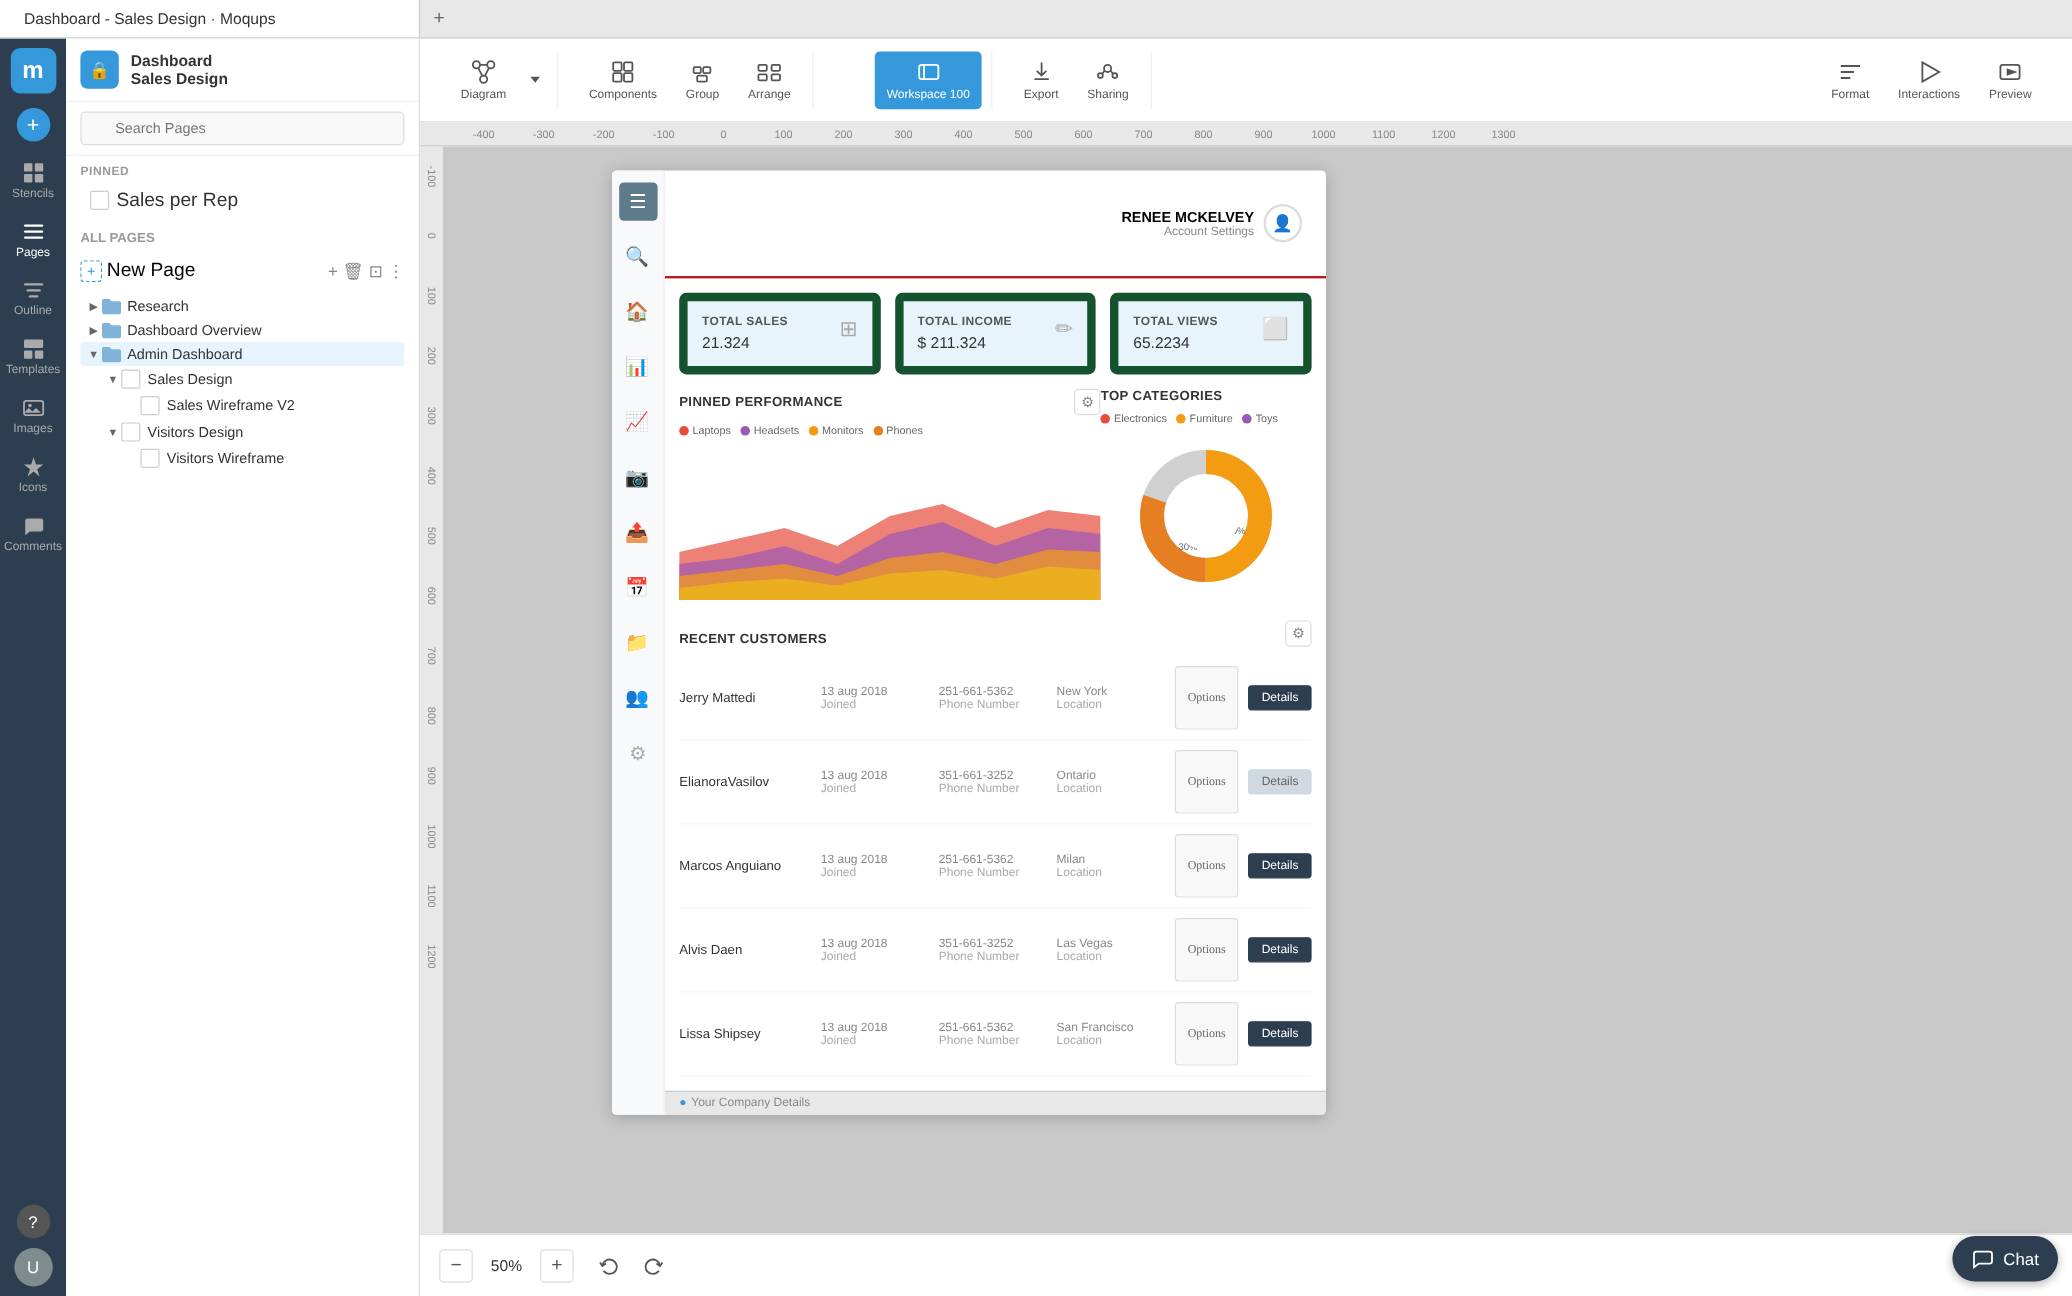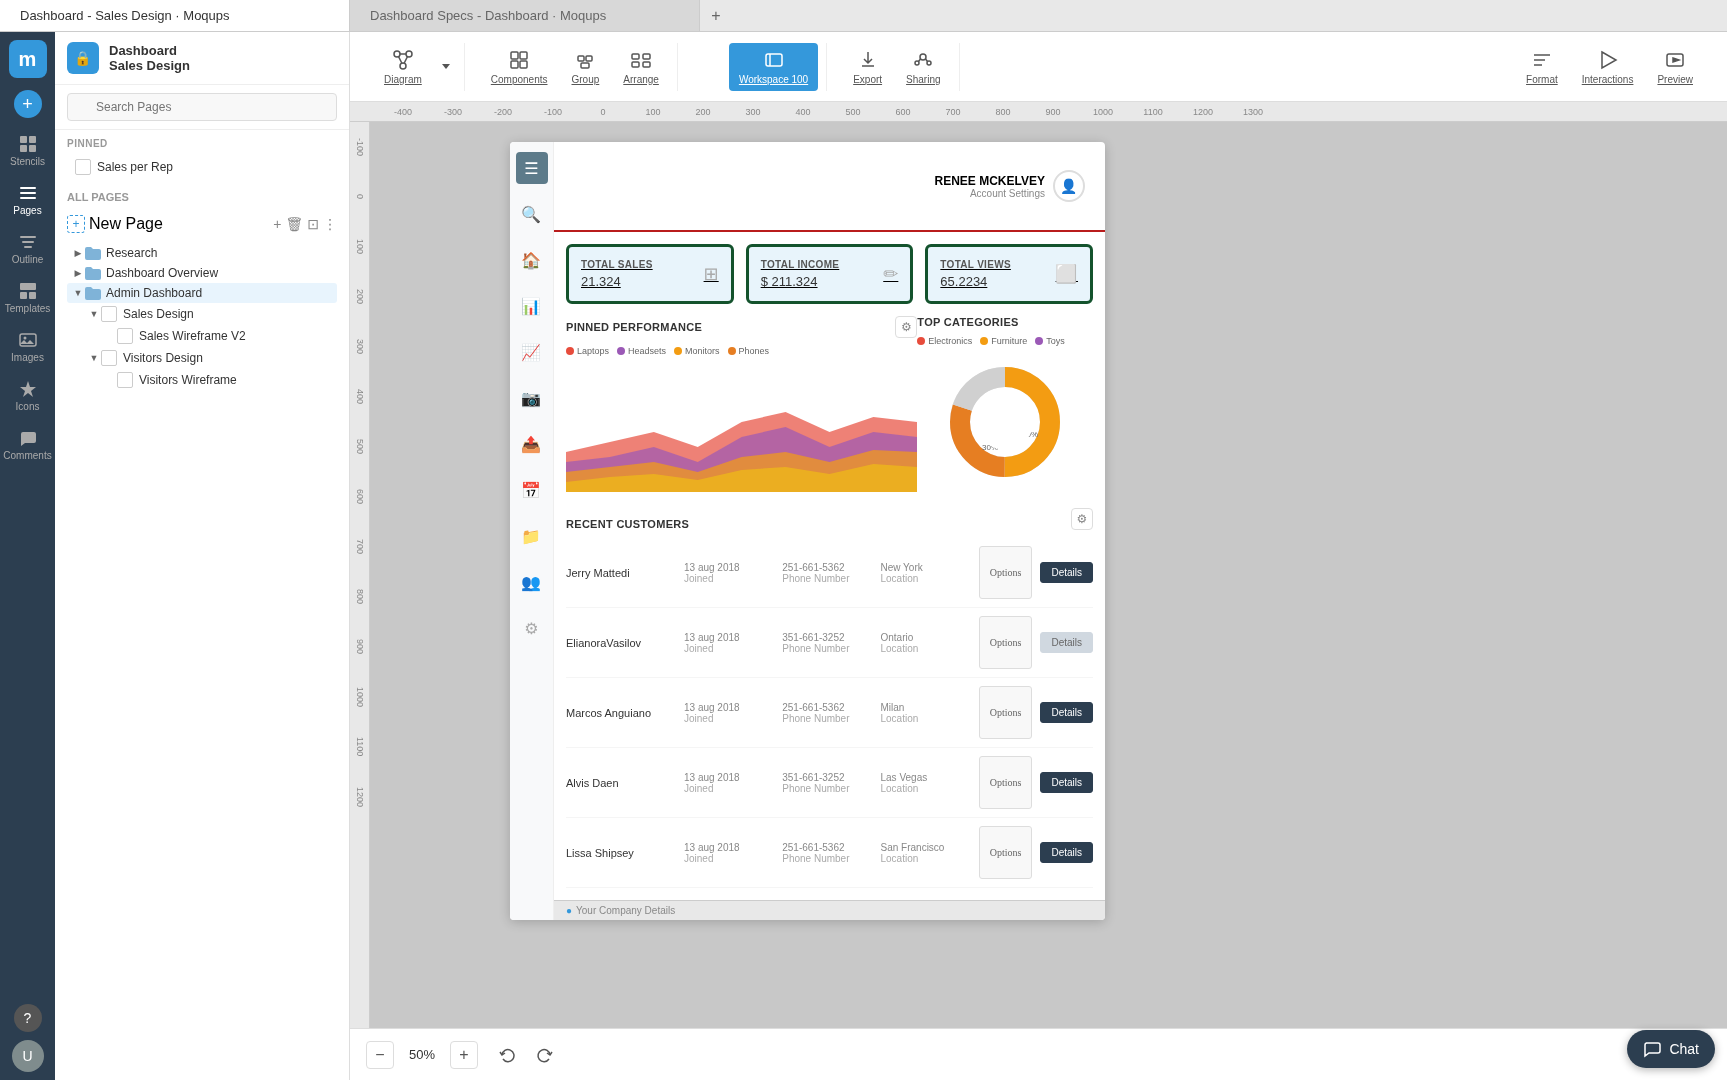--- a/index.html
+++ b/index.html
@@ -28,40 +28,40 @@
     .left-panel { width: 295px; background: #fff; border-right: 1px solid #ddd; display: flex; flex-direction: column; }
     .project-header { display: flex; align-items: center; padding: 10px 12px; border-bottom: 1px solid #eee; }
     .project-icon { width: 32px; height: 32px; background: #3498db; border-radius: 6px; display: flex; align-items: center; justify-content: center; color: white; font-size: 14px; margin-right: 10px; }
     .project-title { font-size: 13px; font-weight: 600; color: #333; }
     .search-bar { padding: 8px 12px; border-bottom: 1px solid #eee; }
     .search-input { width: 100%; padding: 6px 10px 6px 28px; border: 1px solid #ddd; border-radius: 4px; font-size: 12px; color: #666; background: #f8f8f8; position: relative; }
     .search-wrapper { position: relative; }
     .search-icon { position: absolute; left: 8px; top: 50%; transform: translateY(-50%); color: #999; font-size: 12px; }
     .pinned-section { padding: 8px 12px 4px; }
     .section-label { font-size: 10px; font-weight: 700; color: #999; letter-spacing: 0.5px; margin-bottom: 6px; }
-    .page-item { display: flex; align-items: center; padding: 4px 8px; cursor: pointer; border-radius: 3px; font-size: 12px; color: #333; }
+    .page-item { display: flex; padding: 4px 8px; cursor: pointer; border-radius: 3px; font-size: 16px; color: #333; }
     .page-icon { width: 16px; height: 16px; border: 1px solid #ccc; border-radius: 2px; margin-right: 6px; flex-shrink: 0; background: #fff; }
     .pages-section { padding: 8px 12px; flex: 1; overflow-y: auto; }
     .pages-header { display: flex; align-items: center; justify-content: space-between; margin-bottom: 8px; }
     .pages-title { font-size: 11px; font-weight: 700; color: #999; }
     .new-page-row { display: flex; align-items: center; gap: 4px; padding: 4px 0; margin-bottom: 6px; }
     .new-page-icon { width: 18px; height: 18px; border: 1px dashed #3498db; border-radius: 3px; display: flex; align-items: center; justify-content: center; font-size: 12px; color: #3498db; }
     .tree-item { font-size: 12px; color: #333; }
     .tree-row { display: flex; align-items: center; padding: 3px 4px; cursor: pointer; border-radius: 3px; }
     .tree-row.active { background: #e8f4fd; }
     .chevron { width: 14px; height: 14px; display: flex; align-items: center; justify-content: center; font-size: 9px; color: #666; flex-shrink: 0; }
     .folder-icon { width: 16px; height: 13px; margin-right: 5px; flex-shrink: 0; }
     .indent-1 { margin-left: 16px; }
 
     
     .main-area { display: flex; flex-direction: column; flex: 1; overflow: hidden; }
     .toolbar { height: 70px; background: #fff; border-bottom: 1px solid #ddd; display: flex; align-items: center; padding: 0 16px; gap: 8px; }
     .toolbar-group { display: flex; align-items: center; gap: 4px; padding: 0 8px; border-right: 1px solid #eee; }
     .toolbar-group:last-child { border-right: none; }
-    .tool-btn { display: flex; flex-direction: column; align-items: center; padding: 6px 10px; cursor: pointer; border-radius: 4px; color: #555; font-size: 10px; gap: 2px; text-decoration: underline; }
+    .tool-btn { display: flex; flex-direction: column; align-items: center; padding: 6px 10px; cursor: pointer; border-radius: 4px; color: #555; font-size: 10px; gap: 2px; }
     .tool-btn svg { margin-bottom: 1px; }
     .workspace-btn { background: #3498db; color: white; border-radius: 4px; padding: 6px 10px; font-size: 10px; display: flex; flex-direction: column; align-items: center; margin-left: 35px; }
     .ruler-top { height: 20px; background: #e8e8e8; border-bottom: 1px solid #ccc; display: flex; align-items: center; padding-left: 8px; overflow: hidden; }
     .ruler-number { font-size: 9px; color: #888; min-width: 50px; text-align: center; }
     .canvas-container { display: flex; flex-direction: column; flex: 1; }
     .canvas-with-ruler { display: flex; flex: 1; overflow: hidden; }
     .canvas-scroll { flex: 1; overflow: auto; position: relative; }
 
     
     .bottom-bar { height: 52px; background: #fff; border-top: 1px solid #ddd; display: flex; align-items: center; padding: 0 16px; }
@@ -80,21 +80,21 @@
     .dash-header-right { display: flex; align-items: center; gap: 8px; }
     .dash-user-name { font-size: 12px; font-weight: 600; text-align: right; }
     .dash-user-sub { font-size: 10px; color: #888; text-align: right; }
     .dash-avatar { width: 32px; height: 32px; border: 2px solid #ddd; border-radius: 50%; display: flex; align-items: center; justify-content: center; color: #888; font-size: 14px; }
     .dash-left-nav { position: absolute; left: 0; top: 0; bottom: 0; width: 44px; background: #f8f9fa; border-right: 1px solid #eee; display: flex; flex-direction: column; align-items: center; padding-top: 10px; gap: 14px; }
     .dash-nav-icon { color: #aaa; font-size: 16px; cursor: pointer; width: 32px; height: 32px; display: flex; align-items: center; justify-content: center; }
     .dash-content { margin-left: 44px; }
 
     
     .stats-row { display: flex; gap: 12px; padding: 12px; }
-    .stat-card { flex: 1; border: 3px solid #14532d; border-radius: 6px; padding: 12px; display: flex; align-items: center; justify-content: space-between; text-decoration: underline; }
+    .stat-card { flex: 1; border: 7px solid #14532d; border-radius: 6px; padding: 12px; display: flex; align-items: flex-start; justify-content: space-between; }
     .stat-card.blue-bg { background: #e8f4fb; }
     .stat-label { font-size: 10px; font-weight: 700; color: #555; letter-spacing: 0.3px; }
     .stat-value { font-size: 13px; color: #333; margin-top: 4px; }
     .stat-icon { font-size: 18px; color: #aaa; }
 
     
     .charts-row { display: flex; gap: 0; padding: 0 12px; }
     .sales-performance { flex: 2; }
     .top-categories { flex: 1; }
     .chart-header { display: flex; align-items: center; justify-content: space-between; margin-bottom: 8px; }
@@ -124,23 +124,20 @@
     .btn-details.light { background: #d0d8e0; border-color: #d0d8e0; color: #666; }
 
     .footer-bar { background: #e8e8e8; border-top: 1px solid #ccc; height: 20px; display: flex; align-items: center; padding: 0 12px; font-size: 10px; color: #888; }
   </style>
 </head>
 <body>
 
 <div class="title-bar">
   <div class="title-tab">
     <span>Dashboard - Sales Design · Moqups</span>
-  </div>
-  <div class="title-tab inactive">
-    <span>Dashboard Specs - Dashboard · Moqups</span>
   </div>
   <div class="title-tab-add">+</div>
 </div>
 
 <div class="app">
 
   <div class="icon-sidebar">
     <div class="app-logo">m</div>
     <div class="add-btn">+</div>
     <div class="nav-item">

